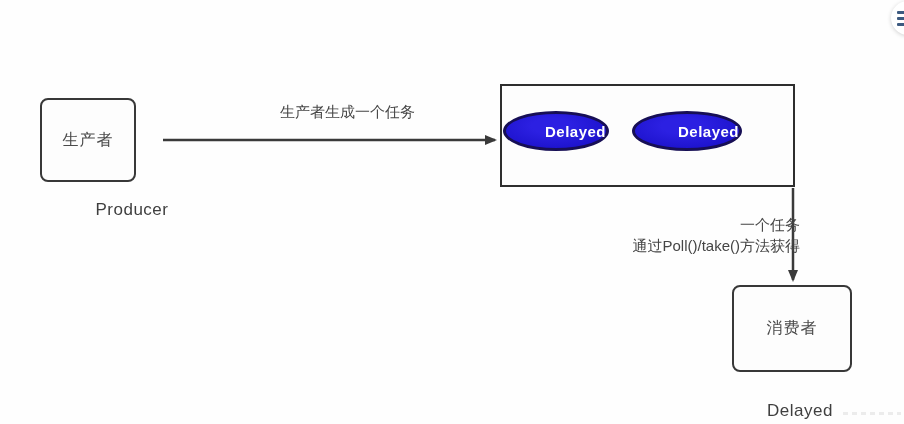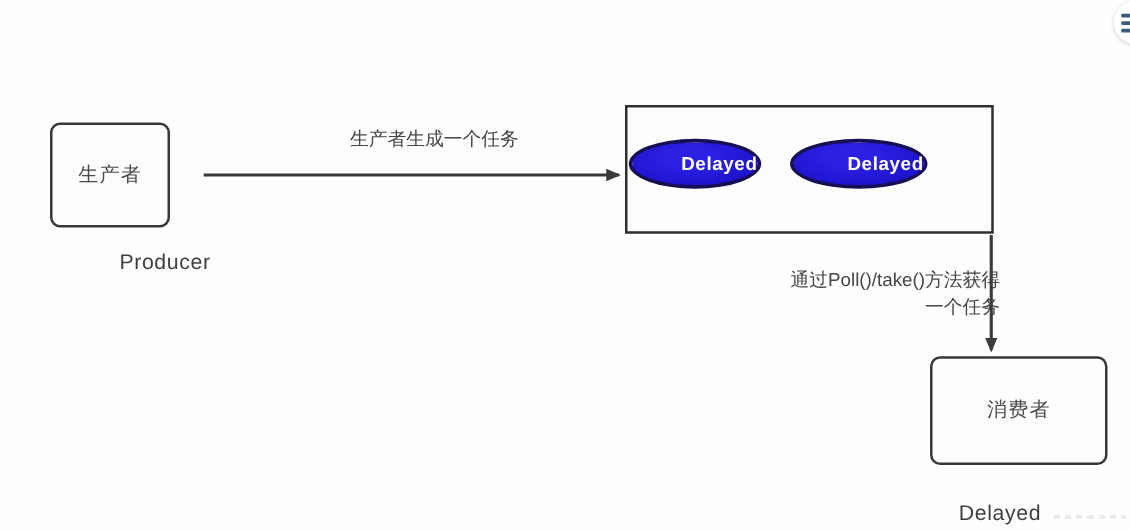--- a/index.html
+++ b/index.html
@@ -16,21 +16,21 @@
   .node{
     position:absolute;
     border:2px solid #383838;
     border-radius:8px;
     background:#fdfdfd;
     display:flex;align-items:center;justify-content:center;
     font-size:16px;color:#4a4a4a;
     letter-spacing:1px;
   }
   .node-producer{left:40px;top:98px;width:96px;height:84px;}
-  .node-consumer{left:732px;top:285px;width:142px;height:87px;margin-left:12px;}
+  .node-consumer{left:732px;top:285px;width:120px;height:87px;}
   .caption{
     position:absolute;text-align:center;
     font-size:17px;color:#3f3f3f;letter-spacing:0.5px;
   }
   .caption-producer{left:72px;top:200px;width:120px;}
   .caption-consumer{left:745px;top:401px;width:110px;}
   .queue-title{left:535px;top:53px;width:215px;position:absolute;text-align:center;font-size:17px;color:#3f3f3f;}
   .queue-box{
     position:absolute;left:500px;top:84px;width:295px;height:103px;
     border:2px solid #2e2e2e;background:#fdfdfd;
@@ -91,22 +91,22 @@
 
   <div class="queue-box"></div>
   <div class="task task-1">
     <span>Delayed</span>
   </div>
   <div class="task task-2">
     <span>Delayed</span>
   </div>
 
   <div class="edge-label label-consume">
+    <div>一个任务</div>
     <div>通过Poll()/take()方法获得</div>
-    <div>一个任务</div>
   </div>
 
   <div class="node node-consumer">
     <span>消费者</span>
   </div>
   <div class="caption caption-consumer">Delayed</div>
 
   <div class="watermark"></div>
 
   <div class="menu-btn">

